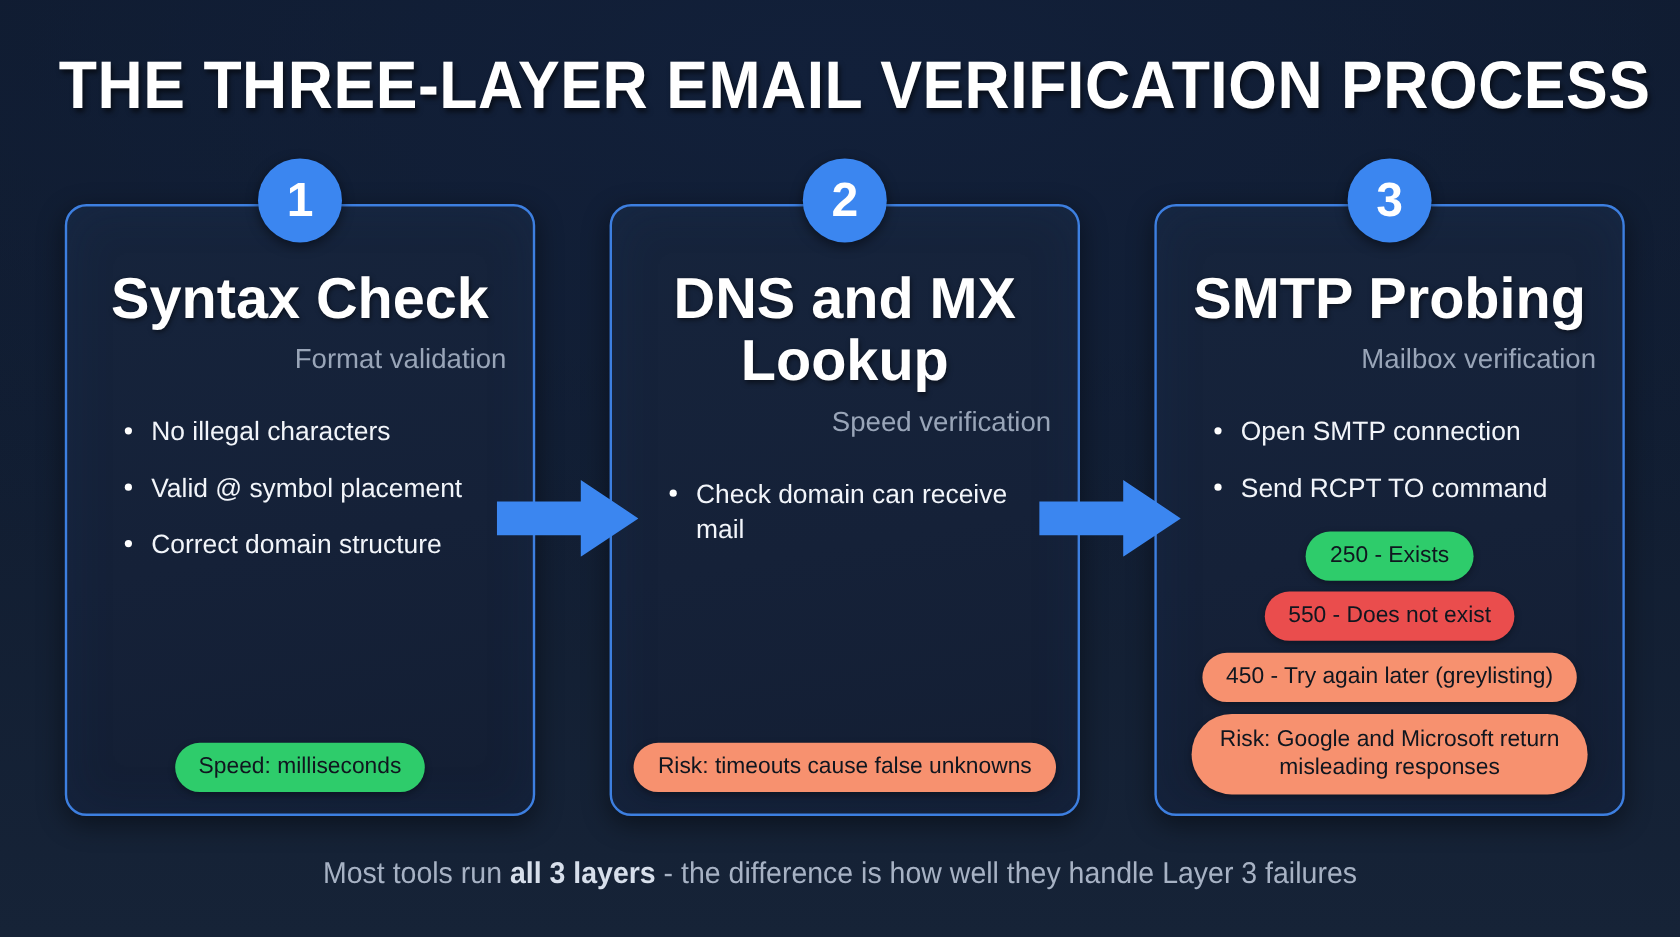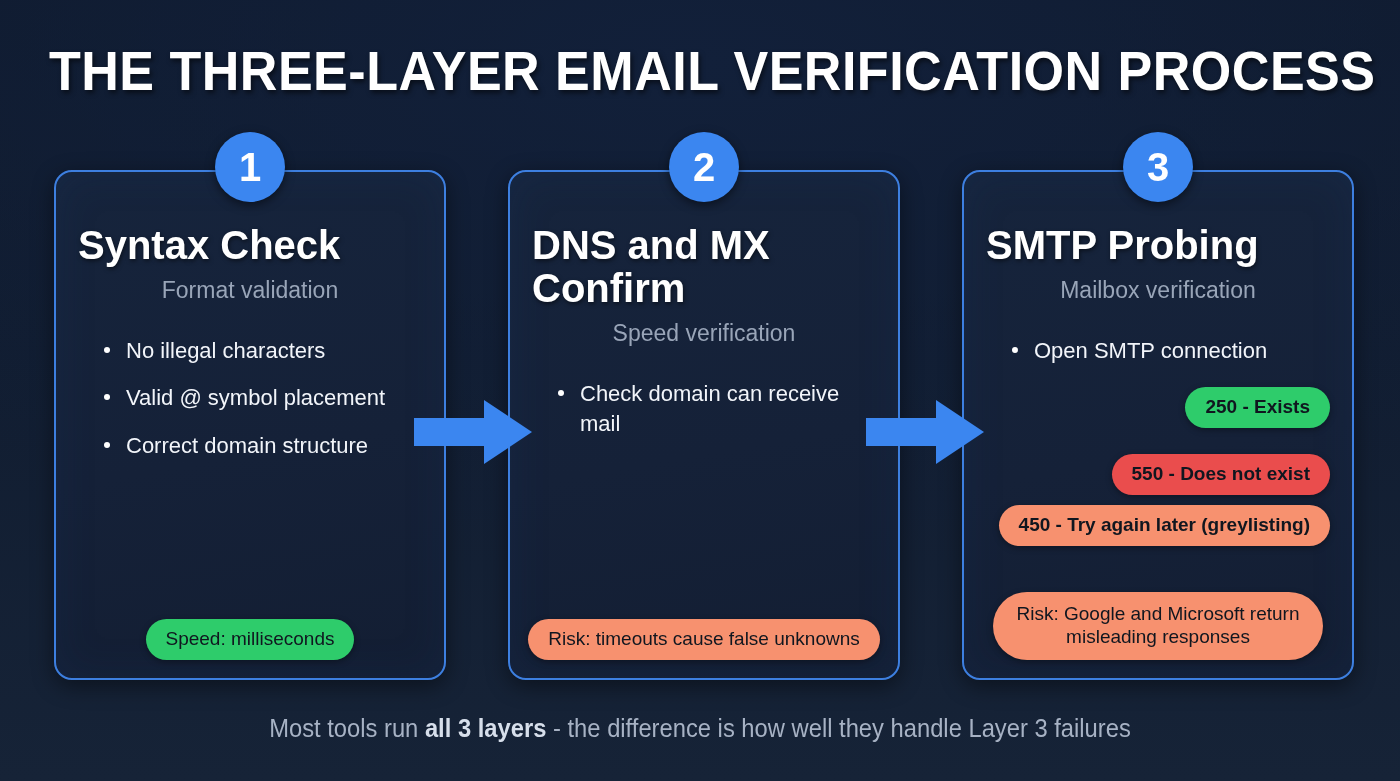--- a/index.html
+++ b/index.html
@@ -84,31 +84,31 @@
     font-size: 40px;
     font-weight: bold;
     display: flex;
     align-items: center;
     justify-content: center;
     box-shadow: 0 3px 10px rgba(0,0,0,0.5);
     line-height: 1;
   }
 
   .card-title {
-    text-align: left;
-    font-size: 40px;
+    text-align: center;
+    font-size: 48px;
     font-weight: bold;
     line-height: 1.08;
     color: #ffffff;
     text-shadow: 1px 2px 4px rgba(0,0,0,0.5);
     margin-bottom: 10px;
   }
 
   .card-sub {
-    text-align: center;
+    text-align: right;
     font-size: 23px;
     color: #99a5b8;
     font-weight: normal;
     margin-bottom: 6px;
   }
 
   .bullets {
     list-style: none;
     margin-top: 26px;
     padding-left: 24px;
@@ -140,30 +140,29 @@
     border-radius: 999px;
     color: #10161f;
     font-size: 19px;
     line-height: 1.2;
     padding: 9px 20px;
     text-align: center;
     box-shadow: 0 2px 6px rgba(0,0,0,0.35);
     white-space: nowrap;
   }
   .pill.green  { background: #2ecc6b; }
-  .pill.red    { background: #ea4d4d; margin-top: 17px; }
+  .pill.red    { background: #ea4d4d; }
   .pill.salmon { background: #f7916f; }
 
   .pill-row {
     display: flex;
     flex-wrap: wrap;
-    justify-content: flex-end;
+    justify-content: center;
     gap: 9px;
     margin-bottom: 10px;
-    font-weight: bold;
   }
 
   .footer-pill-wrap {
     display: flex;
     justify-content: center;
   }
   .footer-pill-wrap .pill.wide {
     white-space: normal;
     max-width: 330px;
     padding: 11px 22px;
@@ -220,37 +219,38 @@
         <li>Correct domain structure</li>
       </ul>
       <div class="spacer"></div>
       <div class="footer-pill-wrap">
         <span class="pill green">Speed: milliseconds</span>
       </div>
     </section>
 
     <section class="card c2">
       <div class="badge-num">2</div>
-      <h2 class="card-title">DNS and MX Confirm</h2>
+      <h2 class="card-title">DNS and MX Lookup</h2>
       <div class="card-sub">Speed verification</div>
       <ul class="bullets">
         <li>Check domain can receive mail</li>
       </ul>
       <div class="spacer"></div>
       <div class="footer-pill-wrap">
         <span class="pill salmon">Risk: timeouts cause false unknowns</span>
       </div>
     </section>
 
     <section class="card c3">
       <div class="badge-num">3</div>
       <h2 class="card-title">SMTP Probing</h2>
       <div class="card-sub">Mailbox verification</div>
       <ul class="bullets">
         <li>Open SMTP connection</li>
+        <li>Send RCPT TO command</li>
       </ul>
       <div class="codes">
         <div class="pill-row">
           <span class="pill green">250 - Exists</span>
           <span class="pill red">550 - Does not exist</span>
         </div>
         <div class="pill-row">
           <span class="pill salmon">450 - Try again later (greylisting)</span>
         </div>
       </div>

